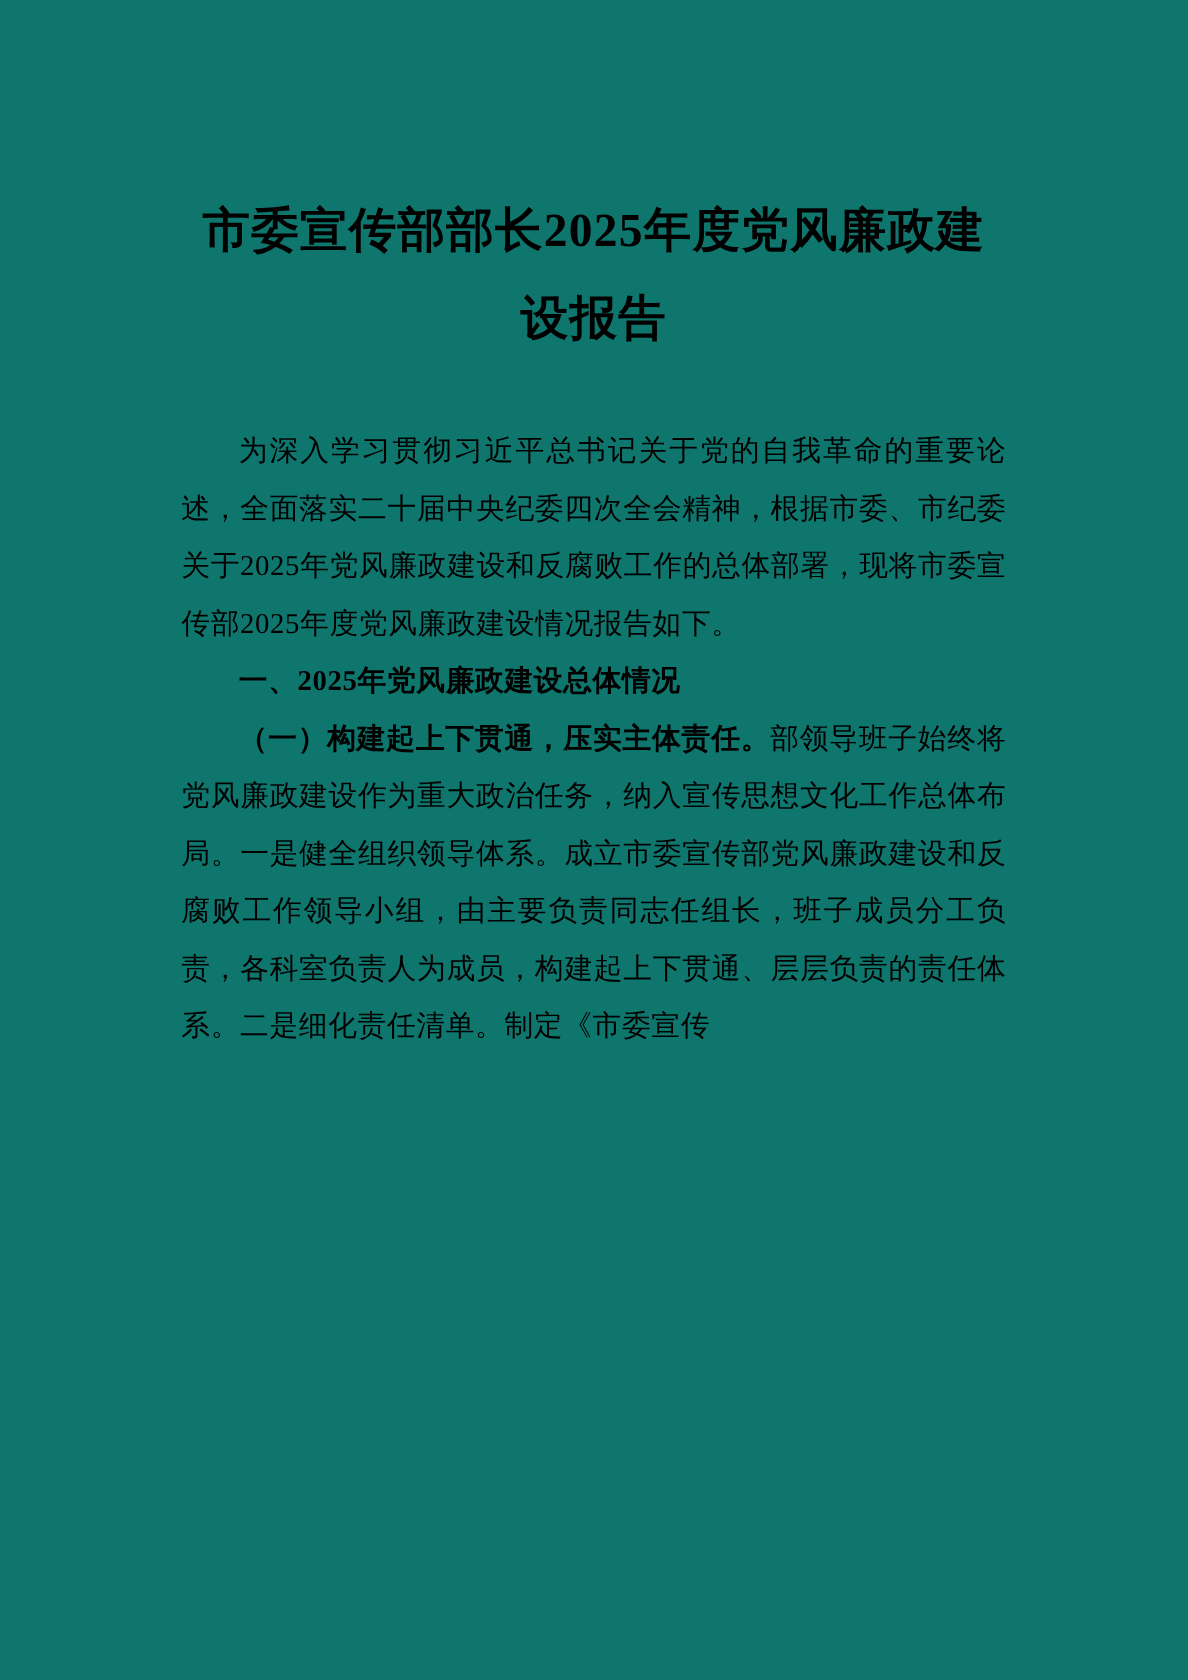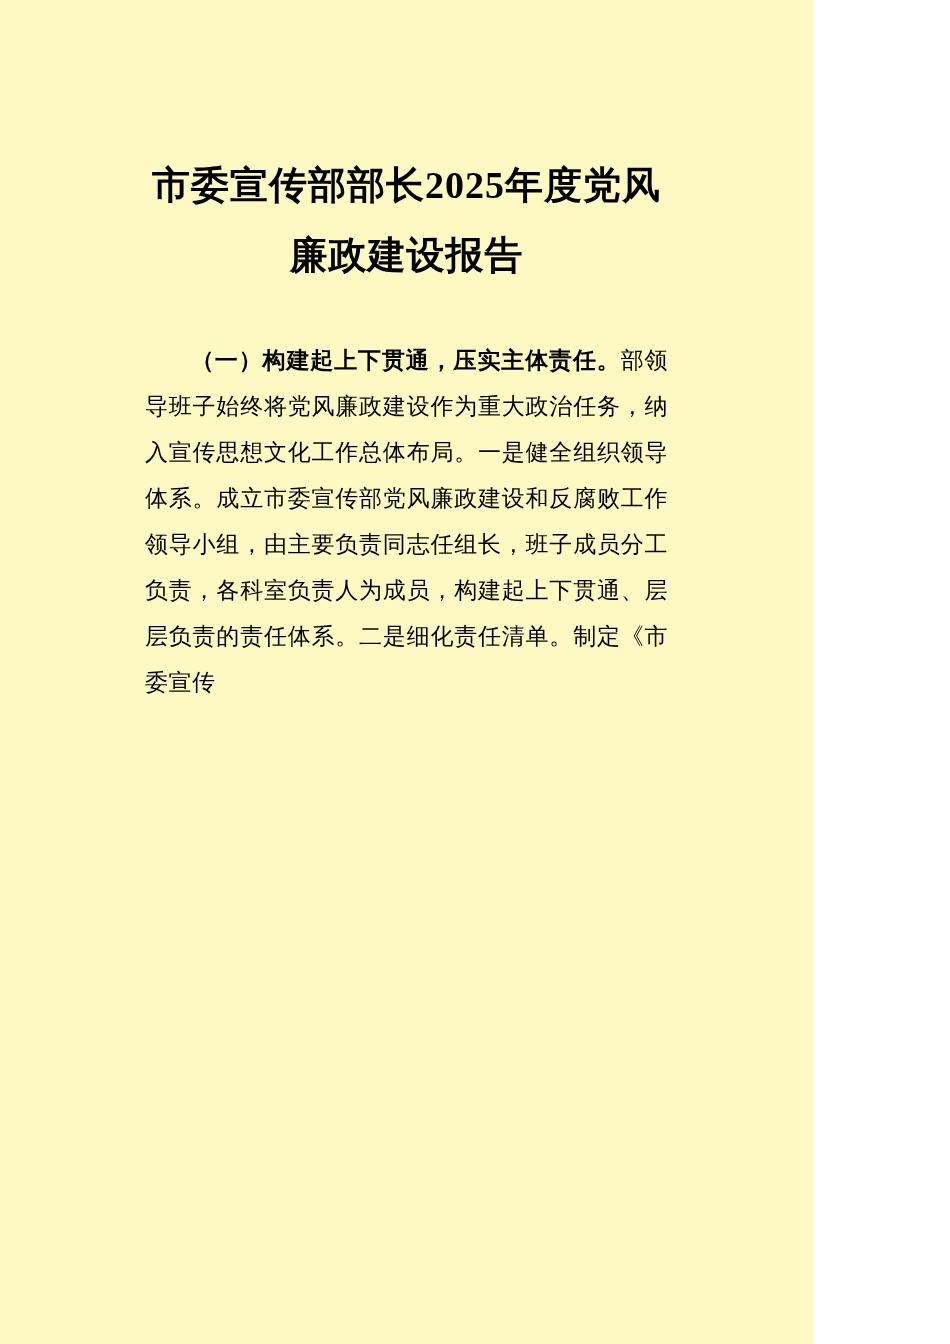--- a/index.html
+++ b/index.html
@@ -9,24 +9,24 @@
   }
   body {
     width: 950px;
     height: 1344px;
     overflow: hidden;
     font-family: "Liberation Serif", "DejaVu Serif", serif;
     color: #000000;
   }
   .page {
     box-sizing: border-box;
-    width: 813px;
+    width: 950px;
     height: 1344px;
     padding: 150px 145px 0 145px;
-    background: #fef9c3;
+    background: #0f766e;
   }
   .doc-title {
     margin: 0 0 48px 0;
     font-size: 38px;
     font-weight: 700;
     line-height: 70px;
     text-align: center;
     letter-spacing: 1px;
   }
   .para {
@@ -51,18 +51,20 @@
     font-weight: 700;
   }
 </style>
 </head>
 <body>
 
 <div class="page">
 
   <h1 class="doc-title">市委宣传部部长2025年度党风廉政建设报告</h1>
 
+  <p class="para">为深入学习贯彻习近平总书记关于党的自我革命的重要论述，全面落实二十届中央纪委四次全会精神，根据市委、市纪委关于2025年党风廉政建设和反腐败工作的总体部署，现将市委宣传部2025年度党风廉政建设情况报告如下。</p>
 
+  <h2 class="section-heading">一、2025年党风廉政建设总体情况</h2>
 
 
   <p class="para"><span class="lead">（一）构建起上下贯通，压实主体责任。</span><span>部领导班子始终将党风廉政建设作为重大政治任务，纳入宣传思想文化工作总体布局。一是健全组织领导体系。成立市委宣传部党风廉政建设和反腐败工作领导小组，由主要负责同志任组长，班子成员分工负责，各科室负责人为成员，构建起上下贯通、层层负责的责任体系。二是细化责任清单。制定《市委宣传</span></p>
 
 </div>
 
 </body></html>

